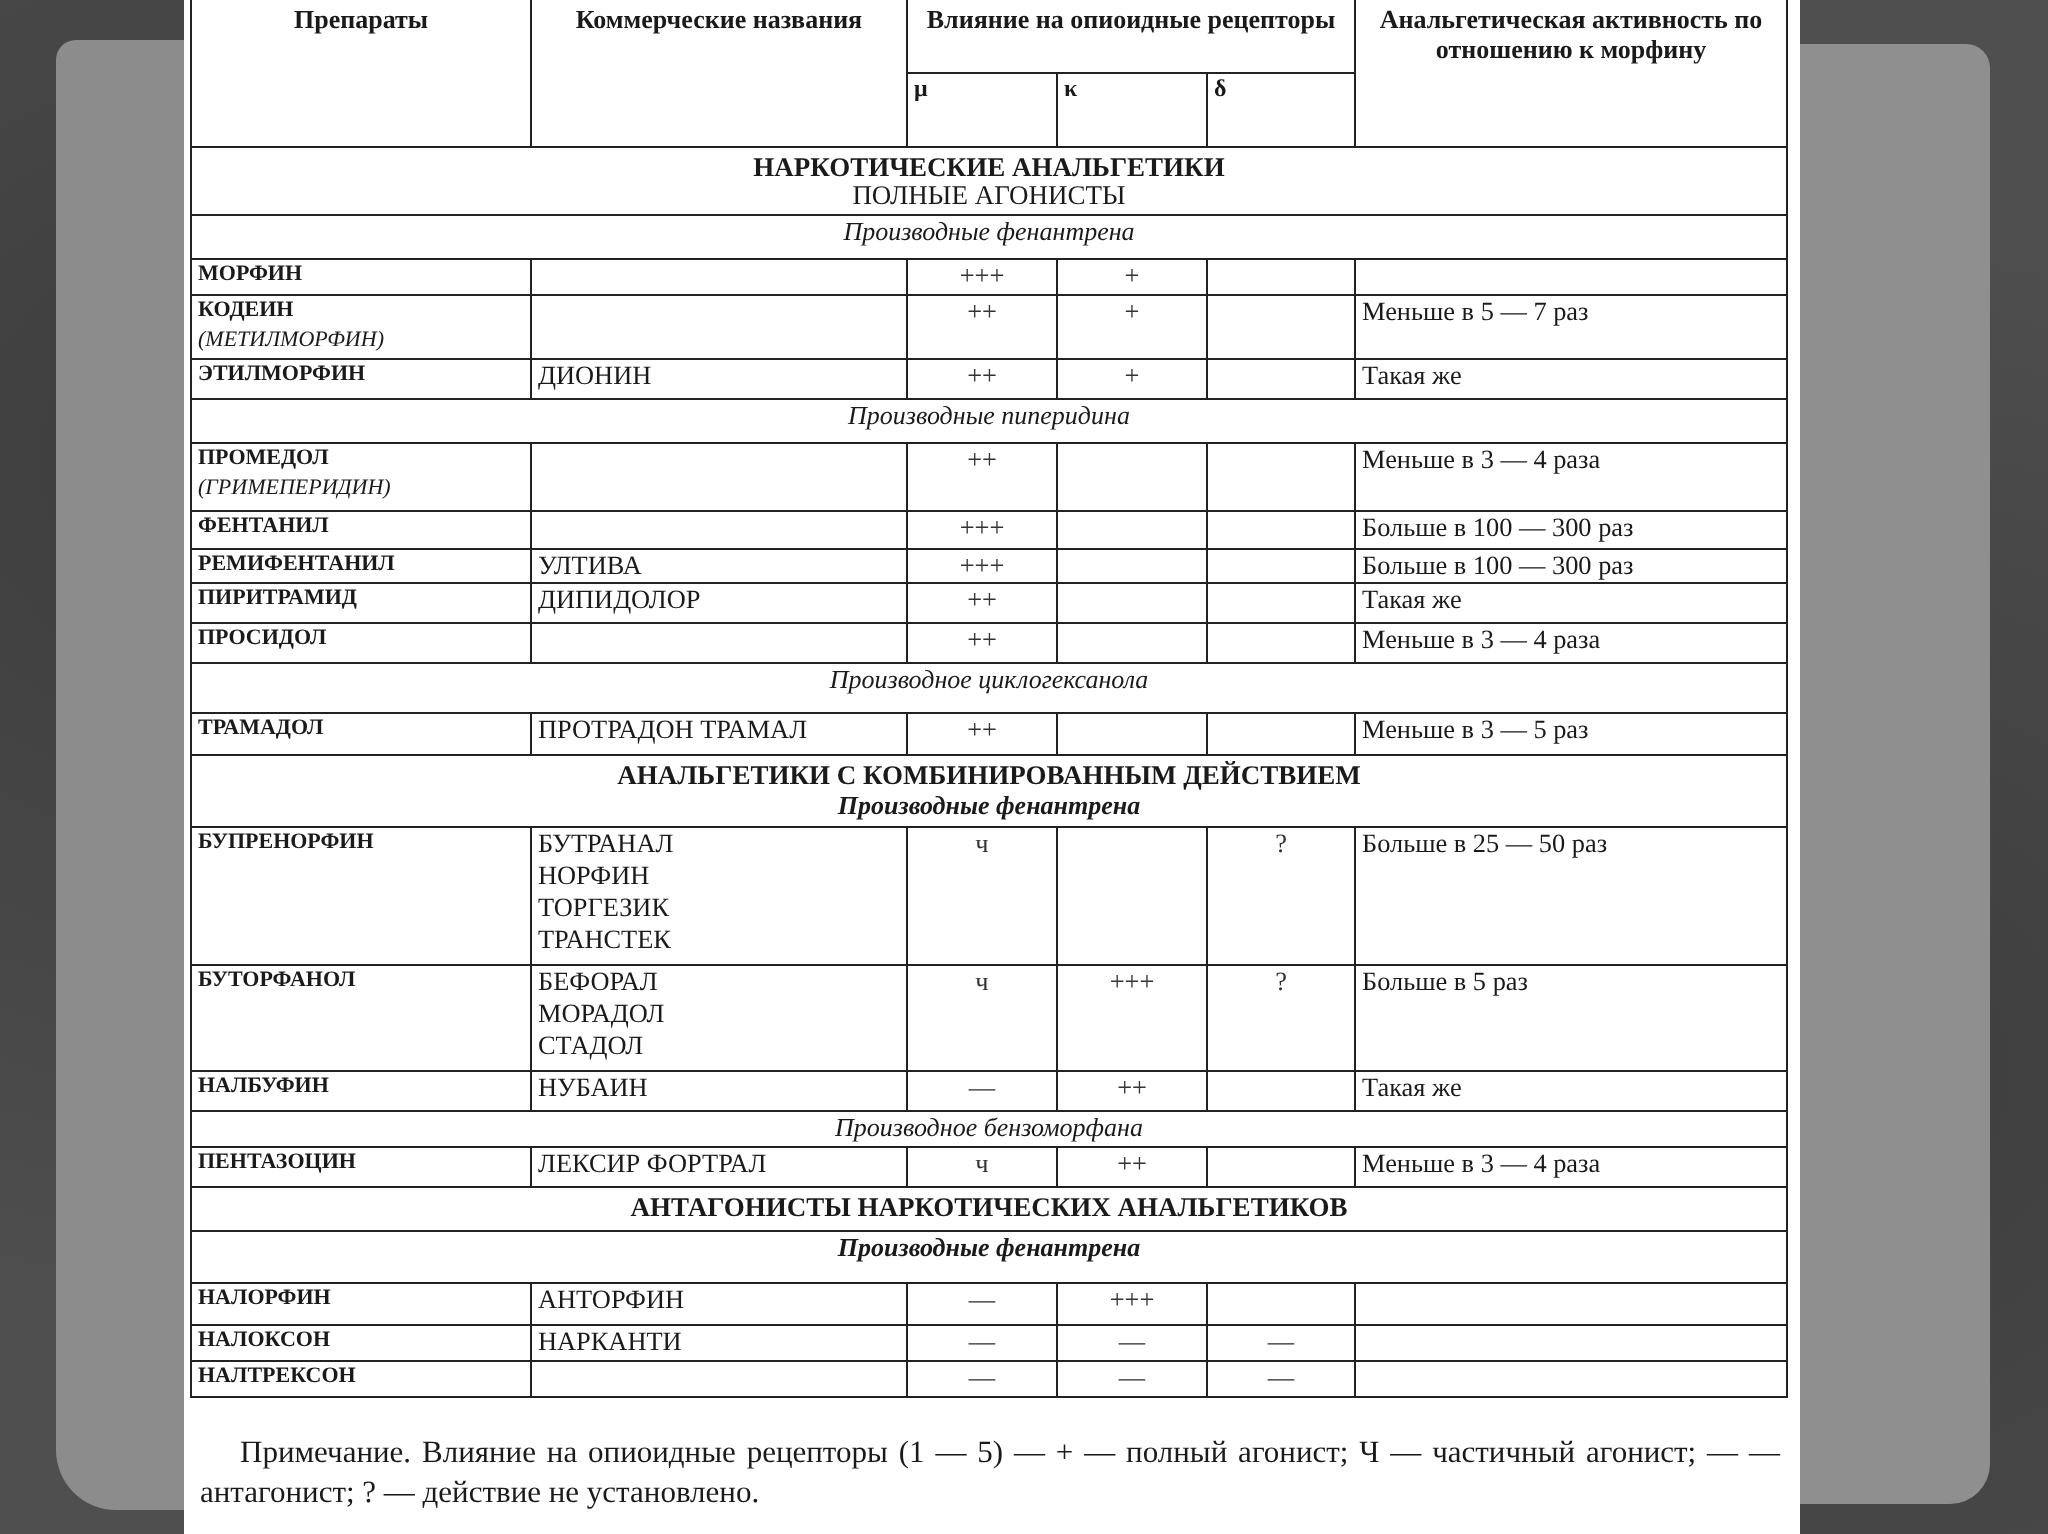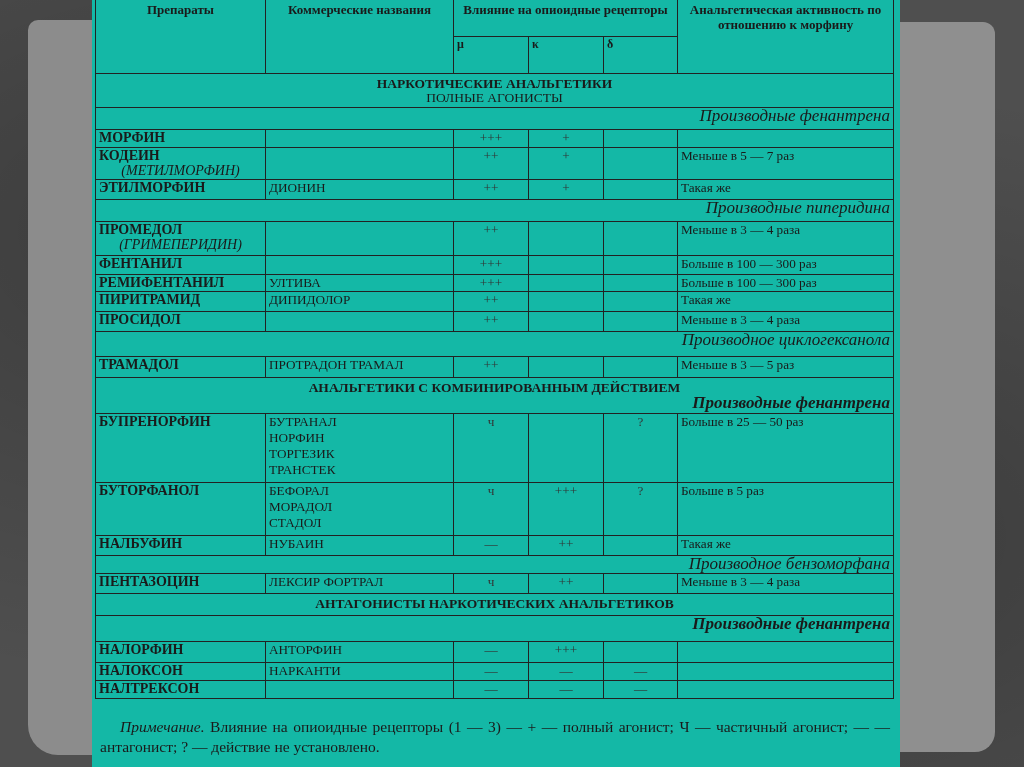--- a/index.html
+++ b/index.html
@@ -21,21 +21,21 @@
     background: #8c8c8c;
     border-radius: 10px 0 0 30px;
   }
   .paper-right {
     position: absolute; left: 895px; top: 22px; width: 100px; height: 730px;
     background: #8f8f8f;
     border-radius: 0 12px 20px 0;
   }
   .page {
     position: absolute; left: 92px; top: 0; width: 808px; height: 767px;
-    background: #14b8a6;
+    background: #ffffff;
   }
   table.main {
     position: absolute; left: 3px; top: -1px; width: 798px;
     border-collapse: collapse; table-layout: fixed;
     font-size: 13.2px; line-height: 15px;
   }
   table.main td {
     border: 1.5px solid #222;
     padding: 0 3px;
     vertical-align: top;
@@ -44,32 +44,32 @@
   col.c2 { width: 188px; }
   col.c3 { width: 75px; }
   col.c4 { width: 75px; }
   col.c5 { width: 74px; }
   col.c6 { width: 216px; }
 
   .hdr { font-weight: bold; text-align: center; font-size: 13px; line-height: 15px; padding-top: 2px !important; }
   .hdr-sub { font-weight: bold; font-size: 12px; }
   .sec-title { text-align: center; font-weight: bold; font-size: 13.5px; line-height: 15px; padding-top: 2px !important; }
   .sec-sub { text-align: center; font-size: 13.5px; line-height: 14px; }
-  .deriv { text-align: right; font-style: italic; font-size: 17px; line-height: 16px; }
+  .deriv { text-align: center; font-style: italic; font-size: 13px; line-height: 16px; }
   .deriv-bold { font-weight: bold; }
-  .drug { font-weight: bold; font-size: 14px; }
-  .alt { font-style: italic; display: block; font-weight: normal; text-align: center; }
+  .drug { font-weight: bold; font-size: 11px; }
+  .alt { font-style: italic; display: block; font-weight: normal; }
   .center { text-align: center; color: #333; }
   .comm div { line-height: 16px; }
 
   .note {
     position: absolute; left: 8px; top: 717px; width: 790px;
     font-size: 15.5px; line-height: 20px; text-indent: 20px; text-align: justify;
   }
-  .note .em { font-style: italic; }
+  .note .em { }
 </style>
 </head>
 <body>
 
 <div class="bg-dark"></div>
 <div class="paper-left"></div>
 <div class="paper-right"></div>
 
 <div class="page">
   <table class="main">
@@ -284,15 +284,15 @@
           <td class="comm"></td>
           <td class="center">—</td>
           <td class="center">—</td>
           <td class="center">—</td>
           <td></td>
         </tr>
   </tbody>
     </table>
 
   <div class="note">
-    <span class="em">Примечание.</span><span> Влияние на опиоидные рецепторы (1 — 3) — + — полный агонист; Ч — частичный агонист; — — антагонист; ? — действие не установлено.</span>
+    <span class="em">Примечание.</span><span> Влияние на опиоидные рецепторы (1 — 5) — + — полный агонист; Ч — частичный агонист; — — антагонист; ? — действие не установлено.</span>
   </div>
 </div>
 
 </body></html>

